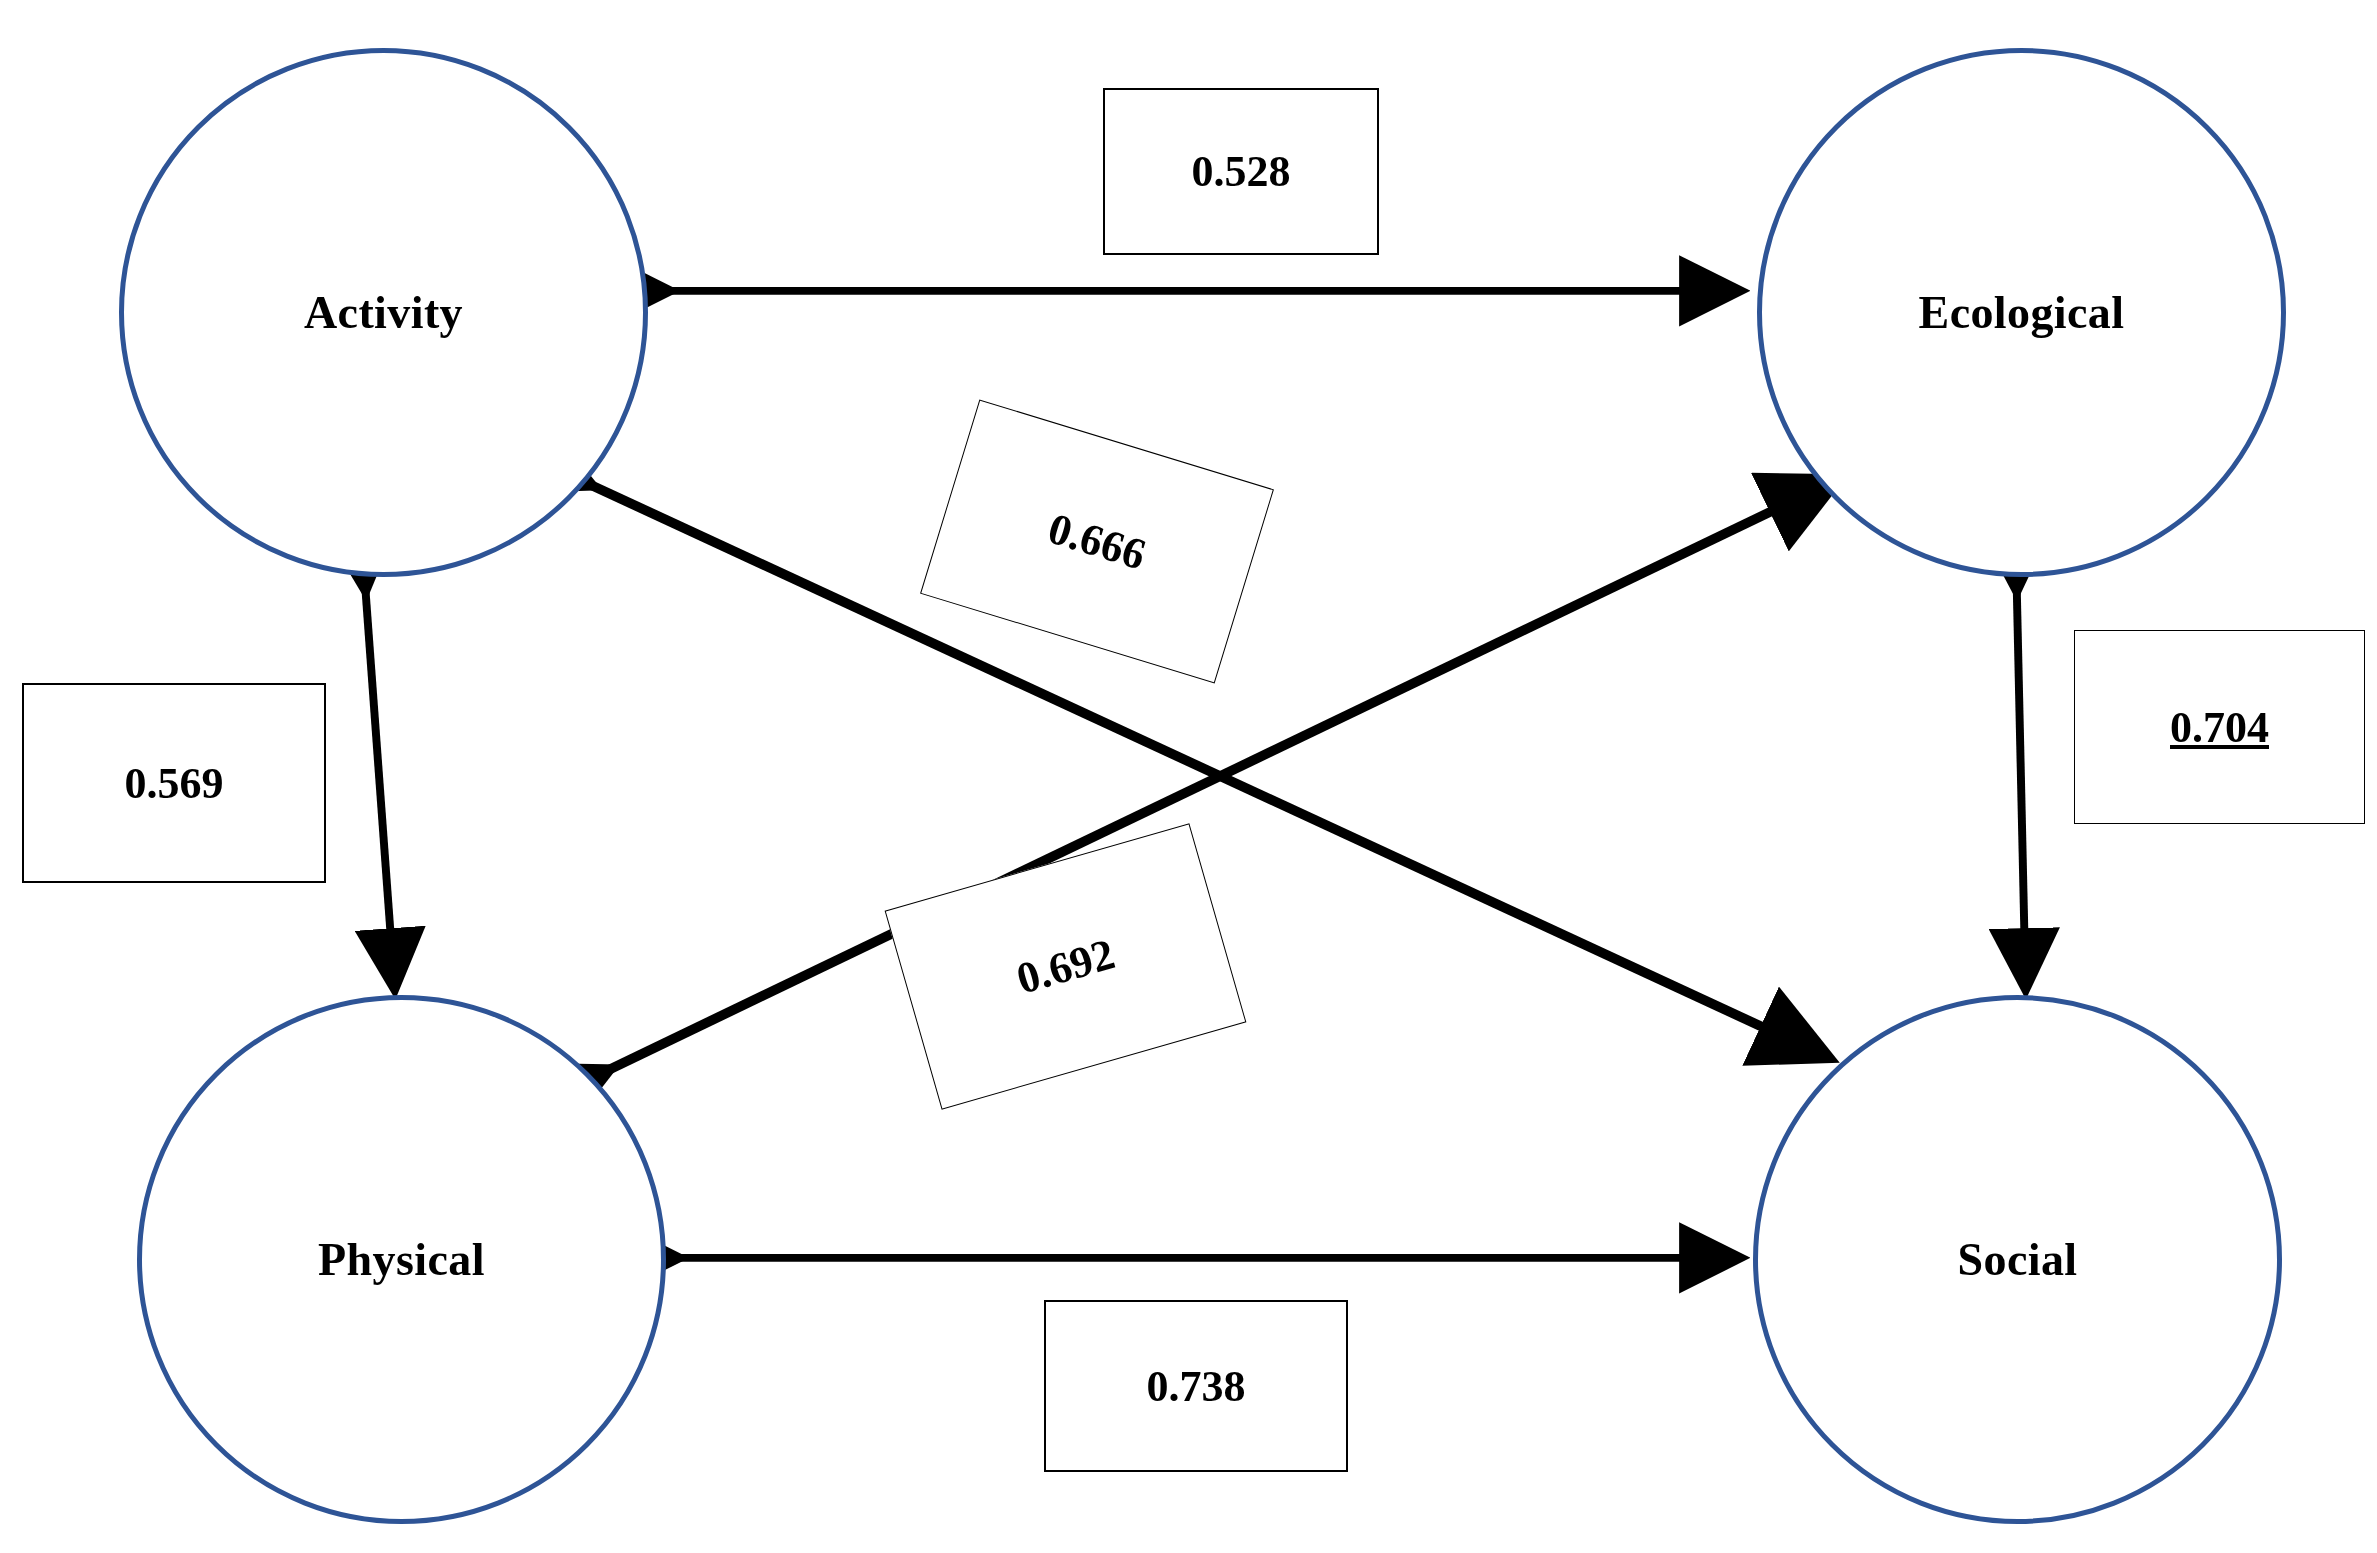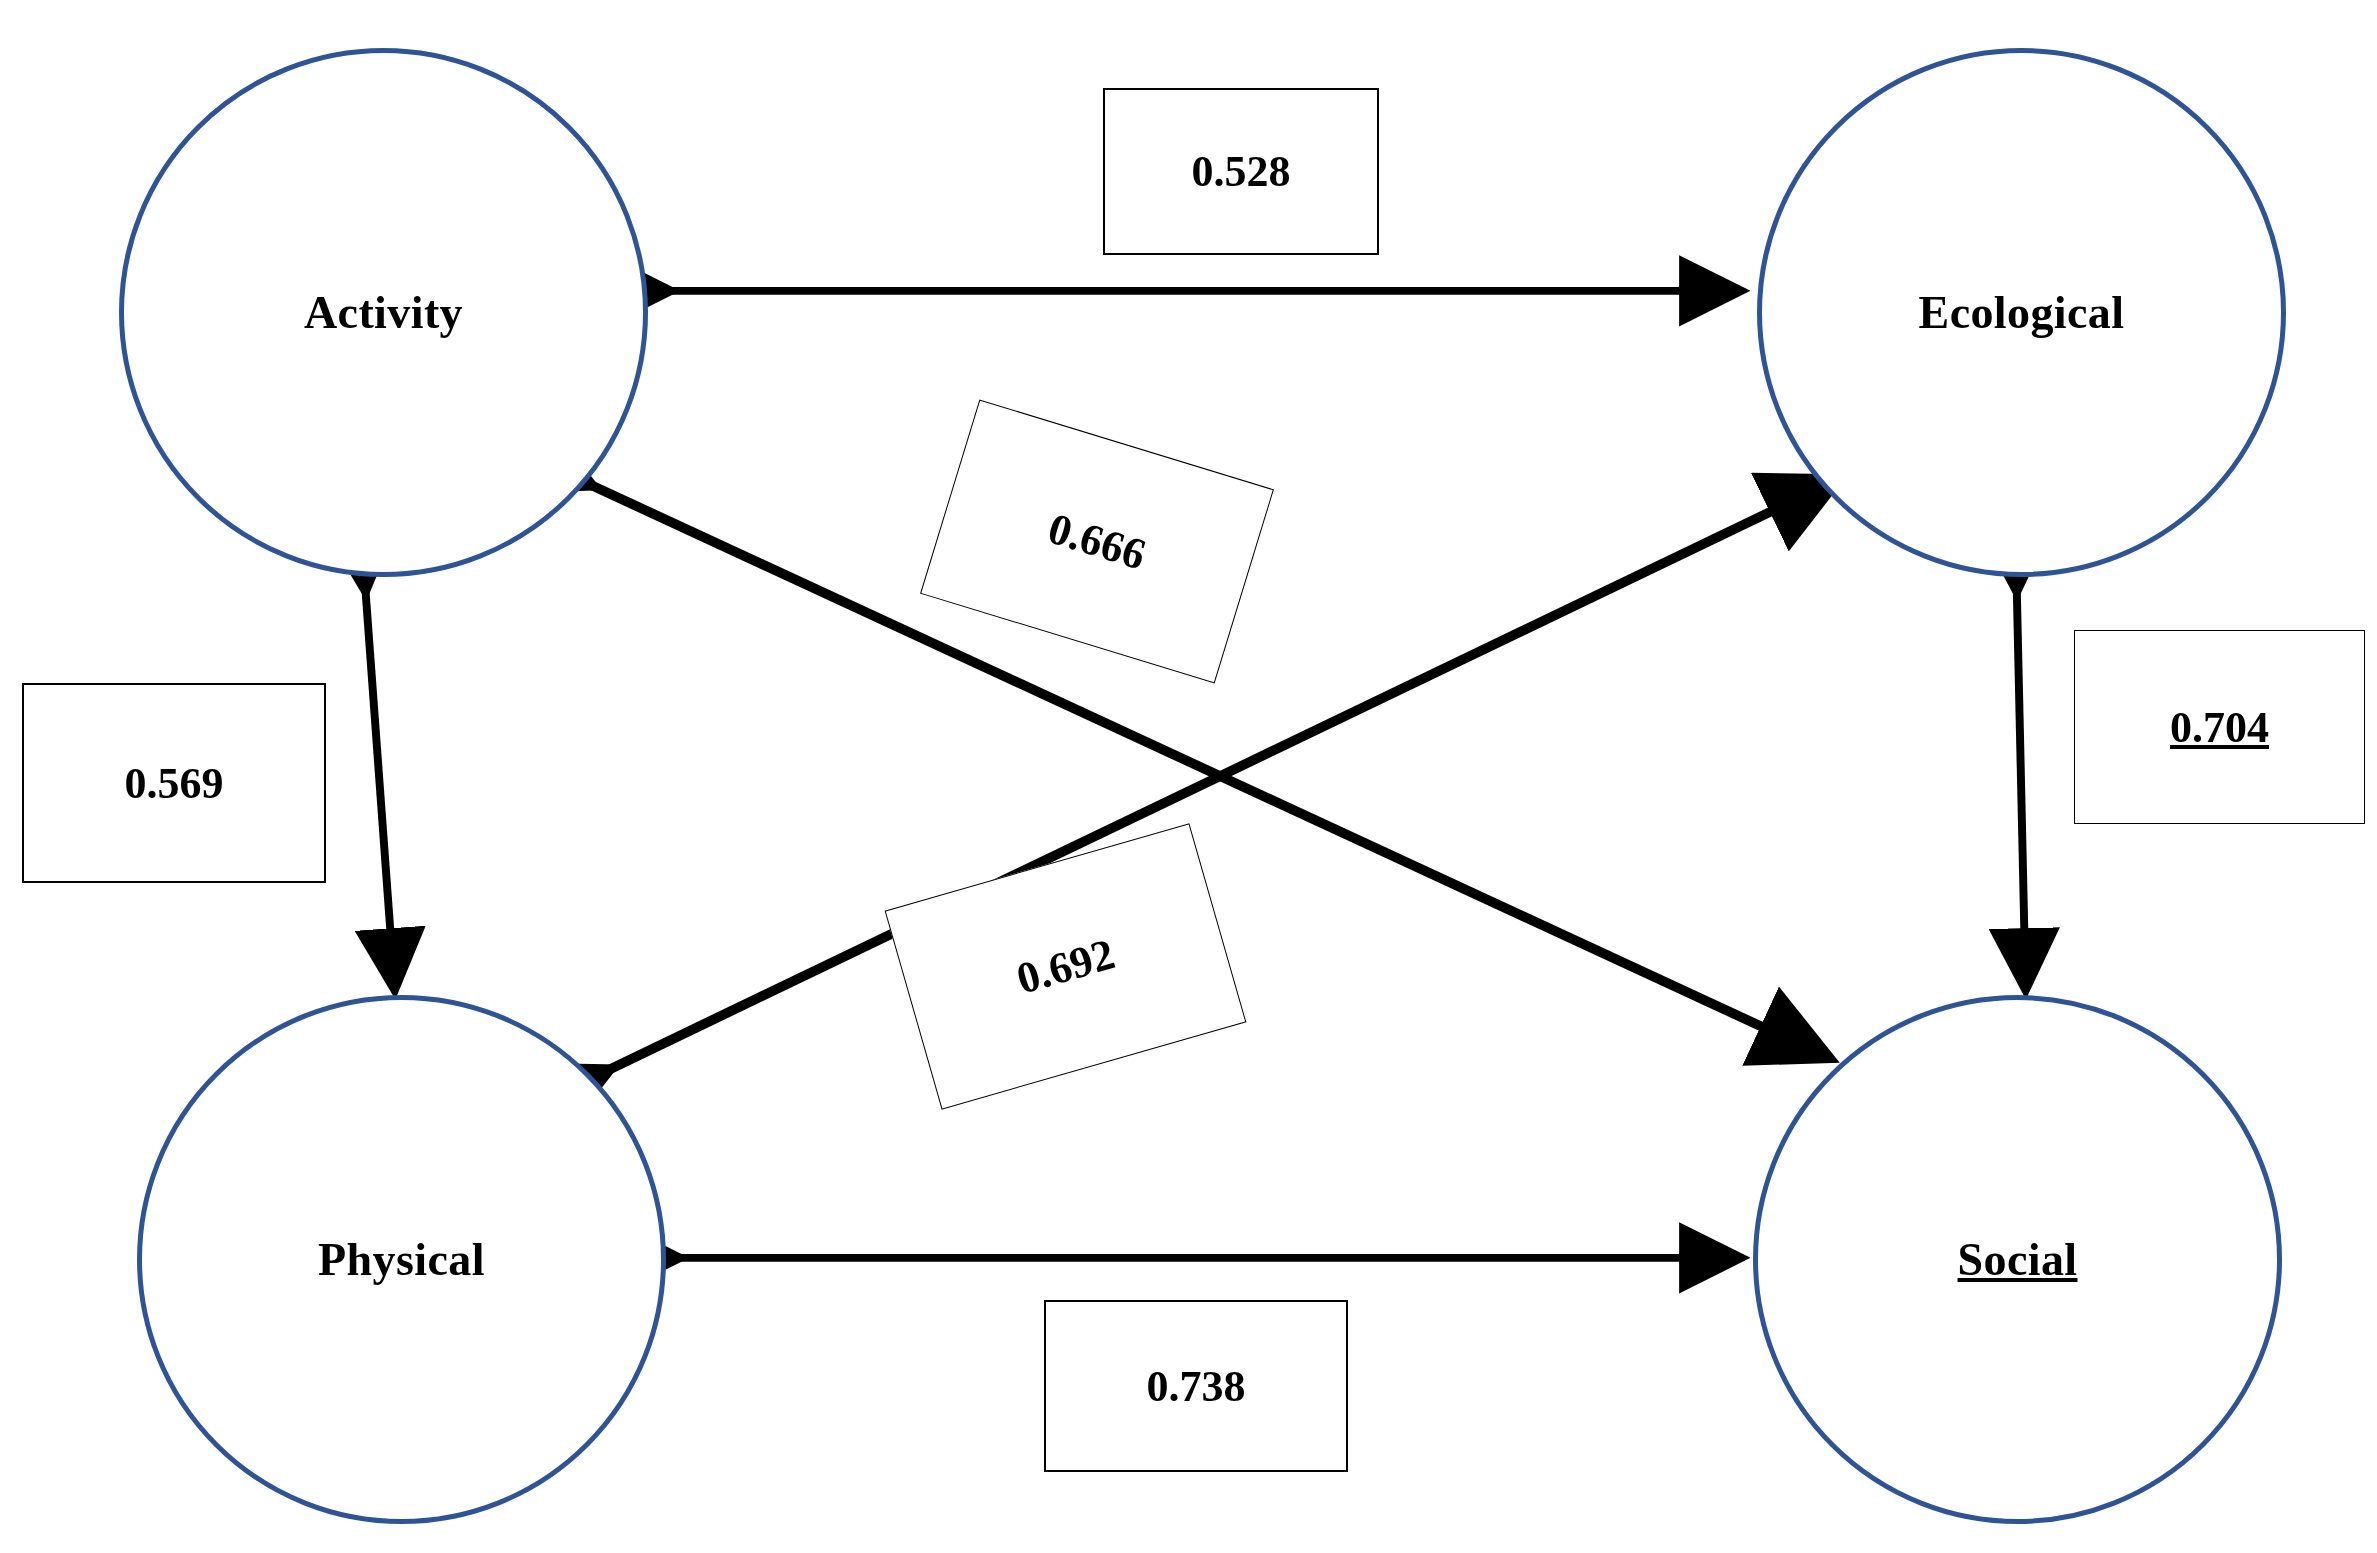--- a/index.html
+++ b/index.html
@@ -85,21 +85,21 @@
   </div>
 
   <div class="node" style="left:119px; top:48px; width:529px; height:529px; border:5.3px solid #2E5496;">
     <span class="node-label">Activity</span>
   </div>
 
   <div class="node" style="left:137px; top:995px; width:529px; height:529px; border:5.3px solid #2E5496;">
     <span class="node-label">Physical</span>
   </div>
 
-  <div class="node" style="left:1753px; top:995px; width:529px; height:529px; border:5.3px solid #2E5496;text-decoration:underline;">
+  <div class="node" style="left:1753px; top:995px; width:529px; height:529px; border:5.3px solid #2E5496;">
     <span class="node-label">Social</span>
   </div>
 
   <div class="valbox thick" style="left:1083px; top:88px; width:276px; height:167px;margin-left:20px;">
     <span class="valbox-text">0.528</span>
   </div>
 
   <div class="valbox thick" style="left:22px; top:683px; width:304px; height:200px;">
     <span class="valbox-text">0.569</span>
   </div>

